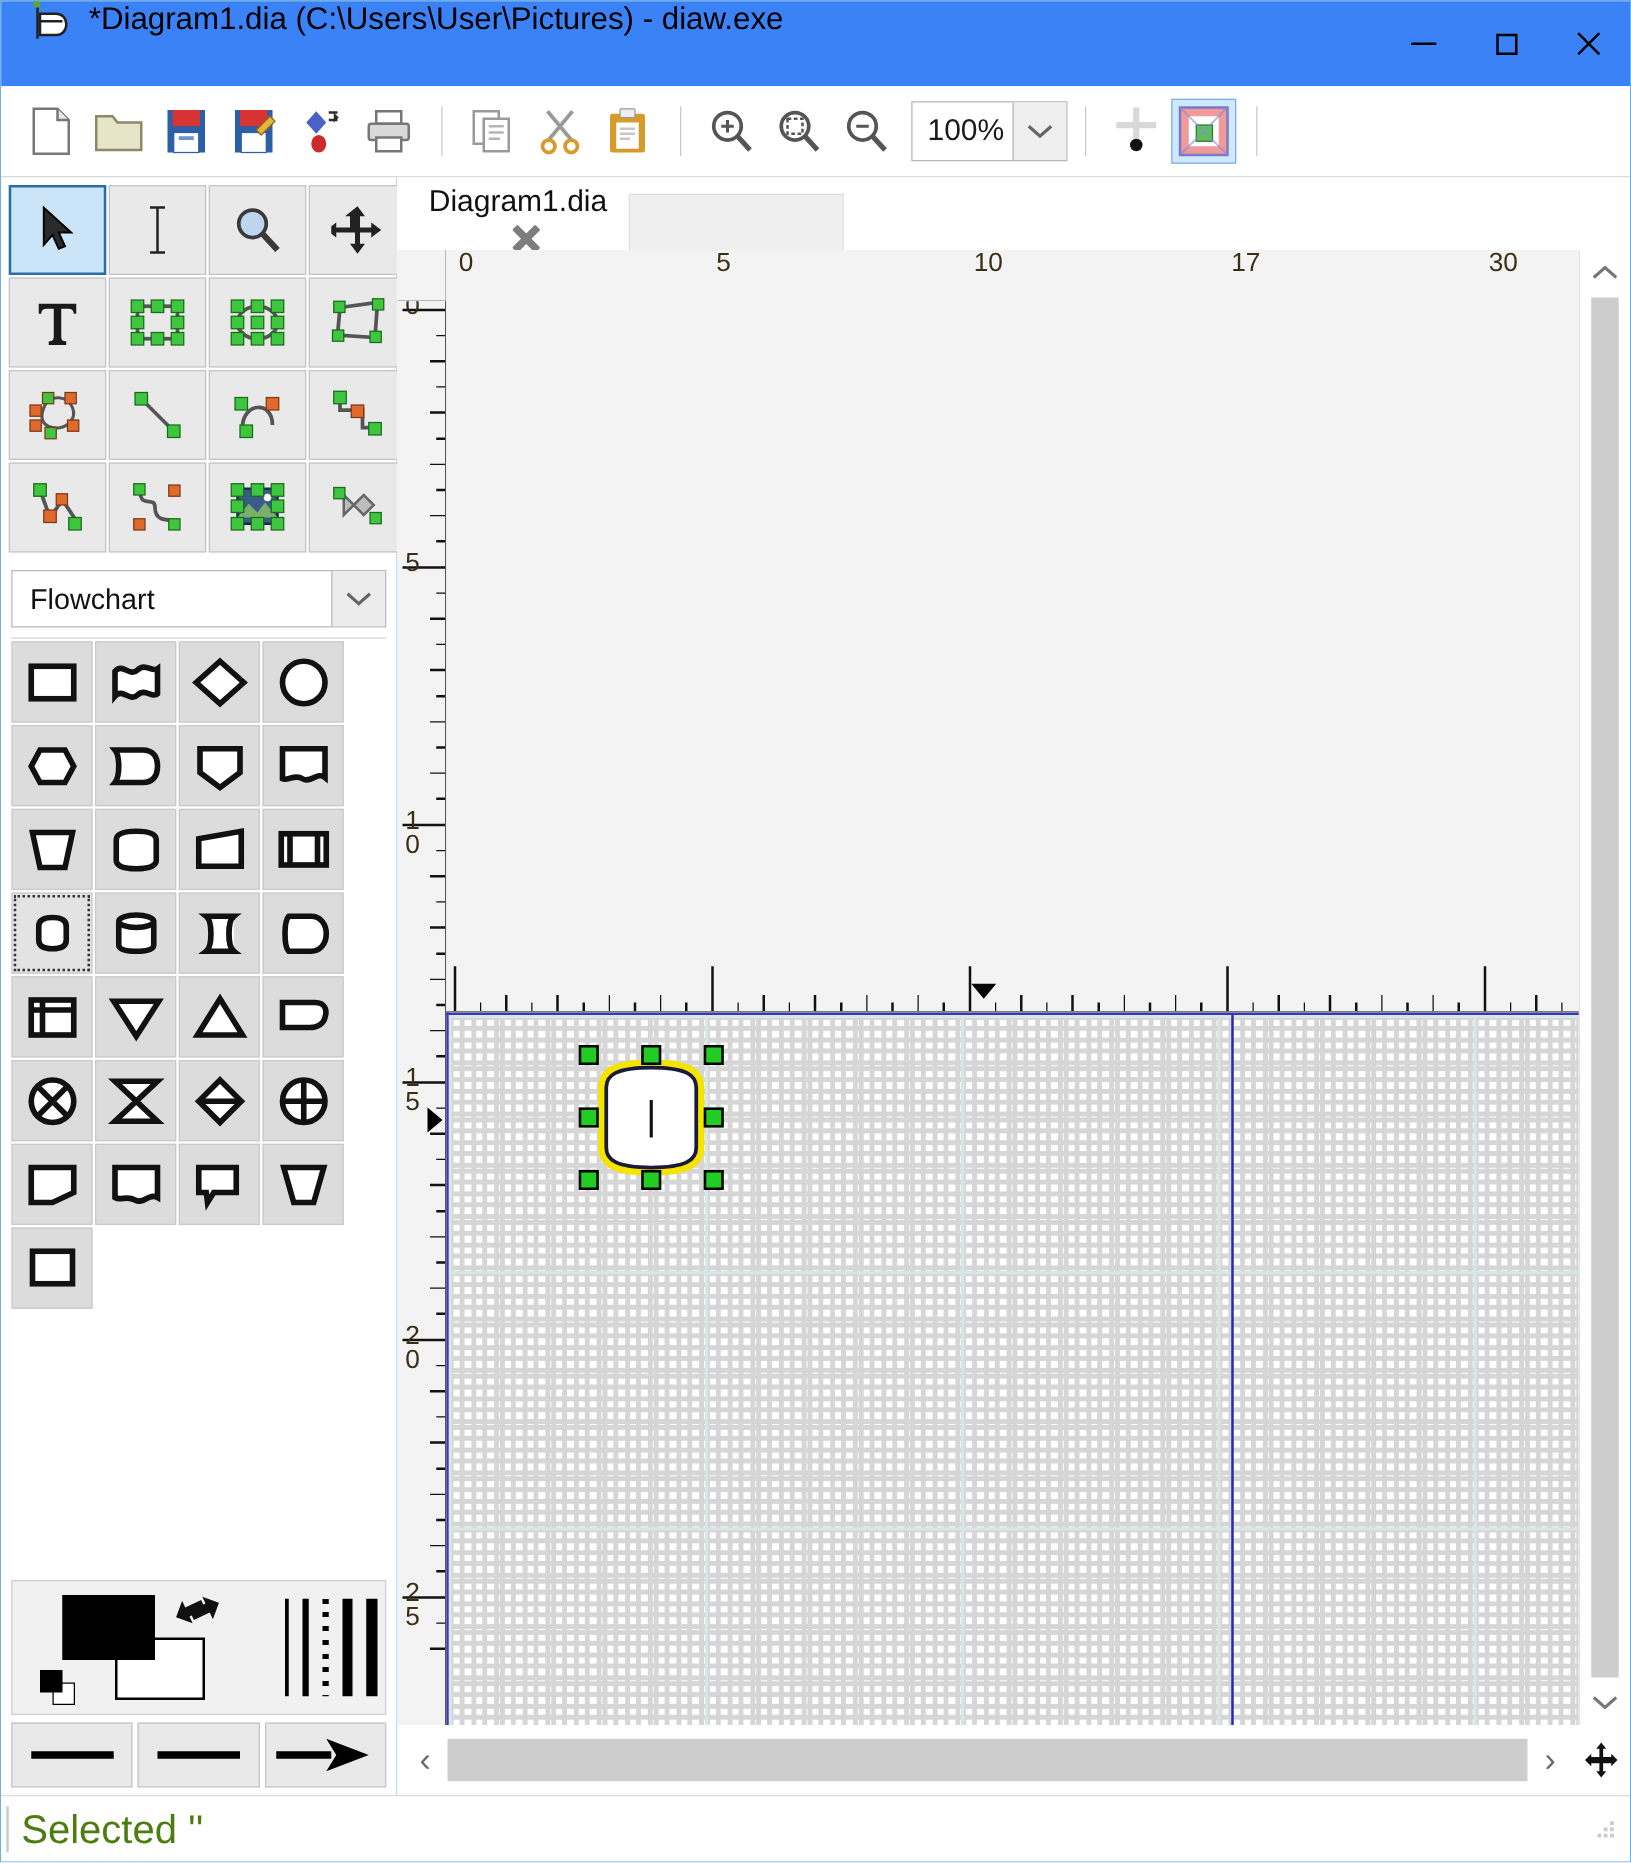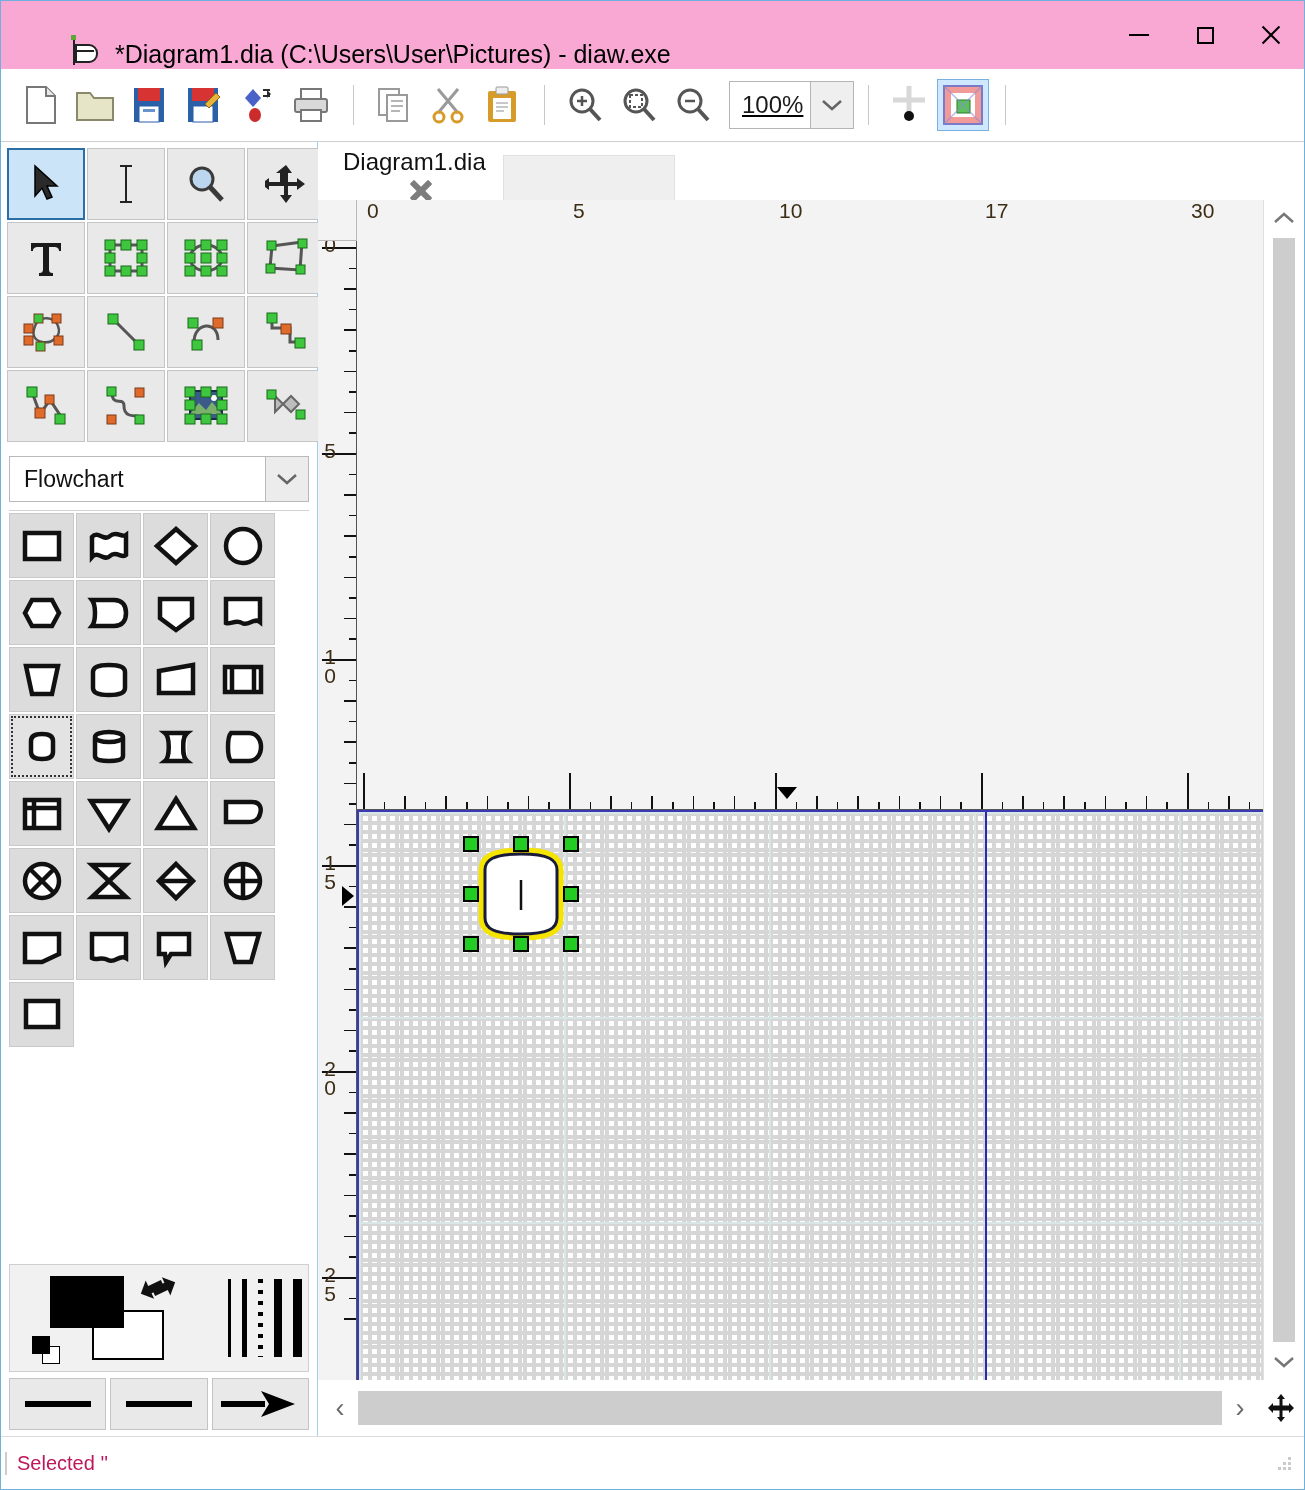--- a/index.html
+++ b/index.html
@@ -1,20 +1,20 @@
 <!DOCTYPE html>
 <html><head>
 <meta charset="utf-8">
 <style>
   html,body{margin:0;padding:0;background:#fff;}
   body{width:1305px;height:1490px;font-family:"Liberation Sans",sans-serif;overflow:hidden;}
   #app{position:relative;width:1305px;height:1490px;background:#ffffff;border:1px solid #6fb0dc;box-sizing:border-box;display:flex;flex-direction:column;}
 
   
-  .titlebar{height:68px;display:flex;align-items:flex-end;background:#f9a8d4;flex:0 0 auto;padding-left:44px;}
+  .titlebar{height:68px;display:flex;align-items:flex-start;background:#3b82f6;flex:0 0 auto;}
   .app-icon{width:34px;height:34px;margin-left:22px;margin-right:14px;position:relative;flex:0 0 auto;}
   .app-icon .flag{position:absolute;left:6px;top:4px;width:2px;height:26px;background:#222;}
   .app-icon .body{position:absolute;left:8px;top:9px;width:19px;height:15px;border:2px solid #222;border-radius:0 9px 9px 0;background:#fff;}
   .app-icon .bar{position:absolute;left:8px;top:15px;width:19px;height:2px;background:#222;}
   .app-icon .dot{position:absolute;left:4px;top:0px;width:5px;height:5px;background:#5aa832;}
   .title-text{font-size:25px;color:#000;letter-spacing:0;white-space:nowrap;}
   .win-btns{margin-left:auto;display:flex;height:68px;}
   .win-btn{width:66px;height:68px;display:flex;align-items:center;justify-content:center;}
   .glyph-min{width:20px;height:2px;background:#000;}
   .glyph-max{width:17px;height:17px;border:2px solid #000;box-sizing:border-box;}
@@ -27,21 +27,21 @@
   .menubar{height:45px;display:flex;align-items:center;padding-left:18px;background:#fff;border-bottom:1px solid #e2e2e2;flex:0 0 auto;}
   .menu-item{font-size:23px;color:#0c0c0c;padding:4px 17px;white-space:nowrap;cursor:default;}
   .menu-item u{text-decoration:underline;}
 
   
   .toolbar{height:72px;display:flex;align-items:center;background:#fff;border-bottom:1px solid #cfcfcf;padding-left:14px;flex:0 0 auto;}
   .tb-btn{width:52px;height:52px;display:flex;align-items:center;justify-content:center;position:relative;margin-right:2px;}
   .tb-btn.on{background:#cde8ff;border:1px solid #7ab0e0;box-sizing:border-box;}
   .tb-sep{width:1px;height:40px;background:#c8c8c8;margin:0 14px;}
   svg{display:block;}
-  .zoom-combo{width:125px;height:48px;border:1px solid #b5b5b5;display:flex;align-items:center;background:#fff;margin-left:8px;box-sizing:border-box;text-decoration:underline;}
+  .zoom-combo{width:125px;height:48px;border:1px solid #b5b5b5;display:flex;align-items:center;background:#fff;margin-left:8px;box-sizing:border-box;}
   .zoom-val{flex:1;font-size:24px;padding-left:12px;color:#1a1a1a;}
   .zoom-arrow{width:42px;height:46px;background:#efefef;border-left:1px solid #b5b5b5;display:flex;align-items:center;justify-content:center;}
 
   
   .body-split{flex:1 1 auto;display:flex;min-height:0;}
 
   
   .left-dock{width:316px;flex:0 0 316px;display:flex;flex-direction:column;border-right:1px solid #9fd0ef;background:#fff;}
   .tool-grid{display:grid;grid-template-columns:repeat(4,78px);grid-auto-rows:72px;padding:6px 0 0 6px;gap:2px;}
   .tool-cell{background:#e9e9e9;border:1px solid #c4c4c4;display:flex;align-items:center;justify-content:center;box-sizing:border-box;}
@@ -109,21 +109,21 @@
   .vs-arrow{height:36px;width:40px;display:flex;align-items:center;justify-content:center;}
   .vs-thumb{flex:1 1 auto;width:22px;background:#cdcdcd;margin:2px 0;}
   .hscroll-row{height:56px;flex:0 0 auto;display:flex;align-items:center;background:#fff;padding-left:4px;}
   .hs-arrow{width:36px;height:46px;display:flex;align-items:center;justify-content:center;}
   .hs-thumb{flex:1 1 auto;height:34px;background:#cdcdcd;}
   .pan-btn{width:46px;height:46px;display:flex;align-items:center;justify-content:center;}
   .chev{color:#6b6b6b;font-size:27px;line-height:1;}
 
   
   .statusbar{height:52px;flex:0 0 auto;display:flex;align-items:center;background:#fff;border-top:1px solid #dcdcdc;}
-  .status-text{font-size:20px;color:#be185d;padding-left:10px;border-left:2px solid #ccc;margin-left:4px;}
+  .status-text{font-size:32px;color:#4d7c0f;padding-left:10px;border-left:2px solid #ccc;margin-left:4px;}
   .grip{margin-left:auto;margin-right:10px;width:20px;height:20px;opacity:.5;}
 </style>
 </head>
 <body>
 
 <div id="app">
 
   <div class="titlebar">
     <div class="app-icon">
       <div class="flag"></div>

